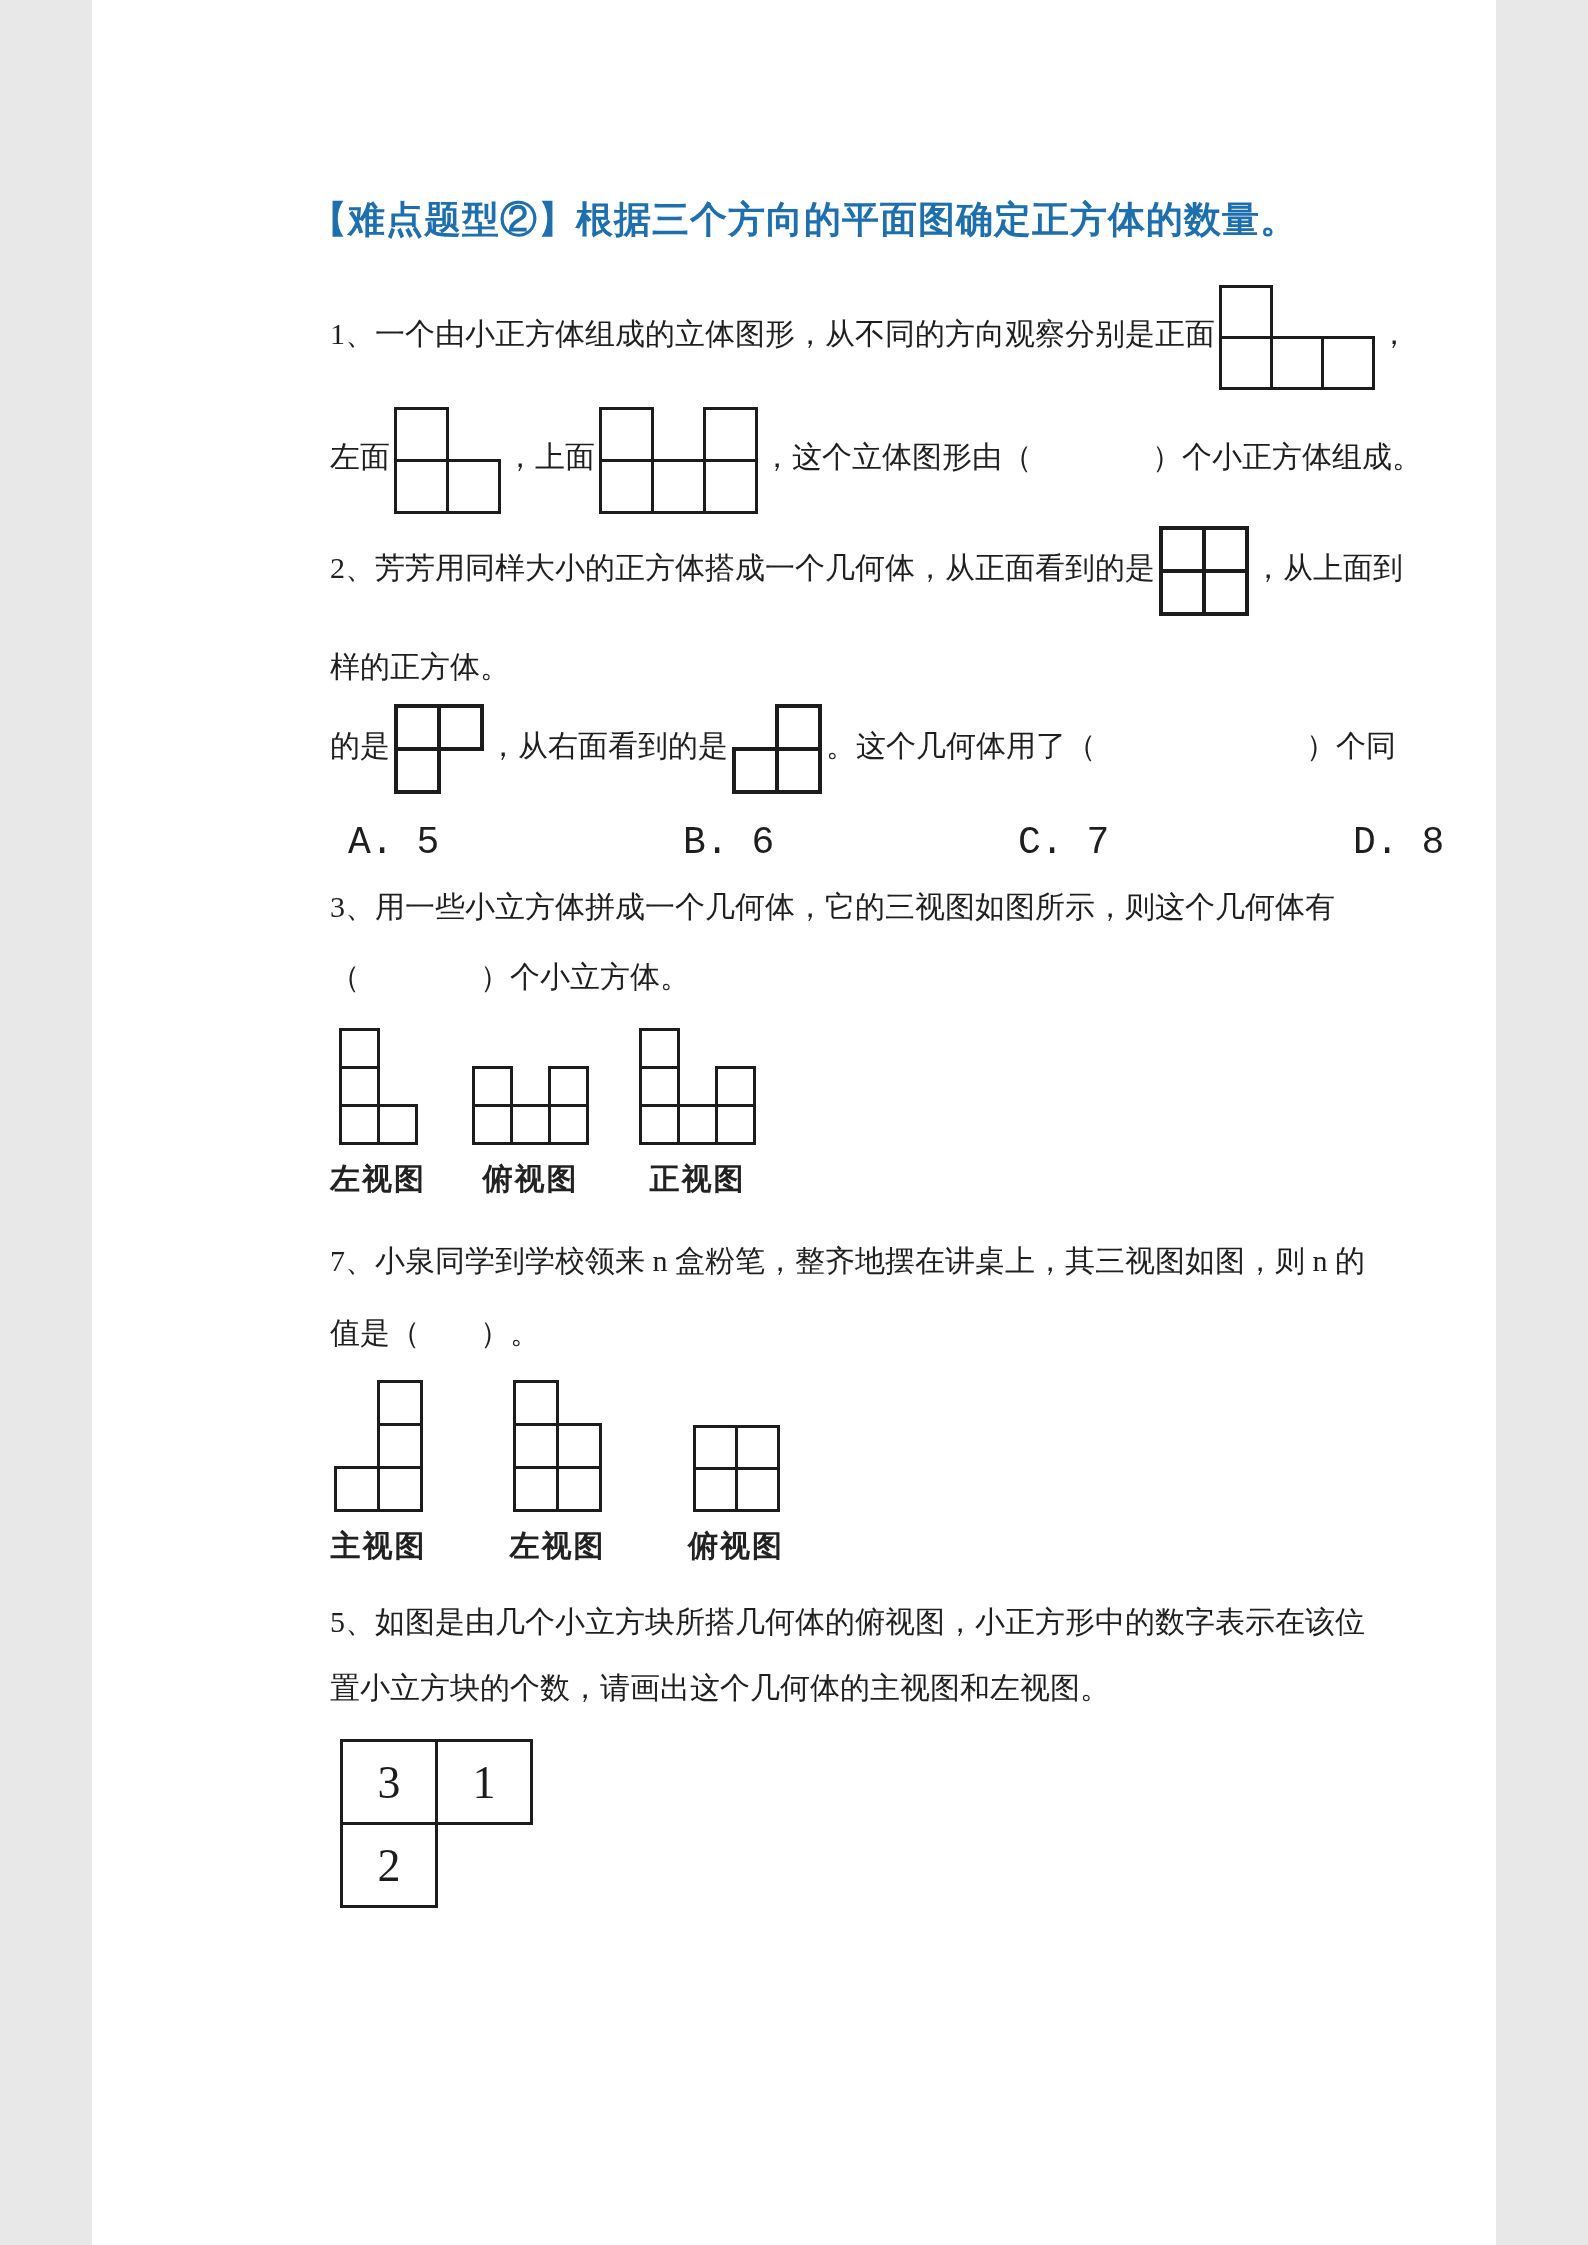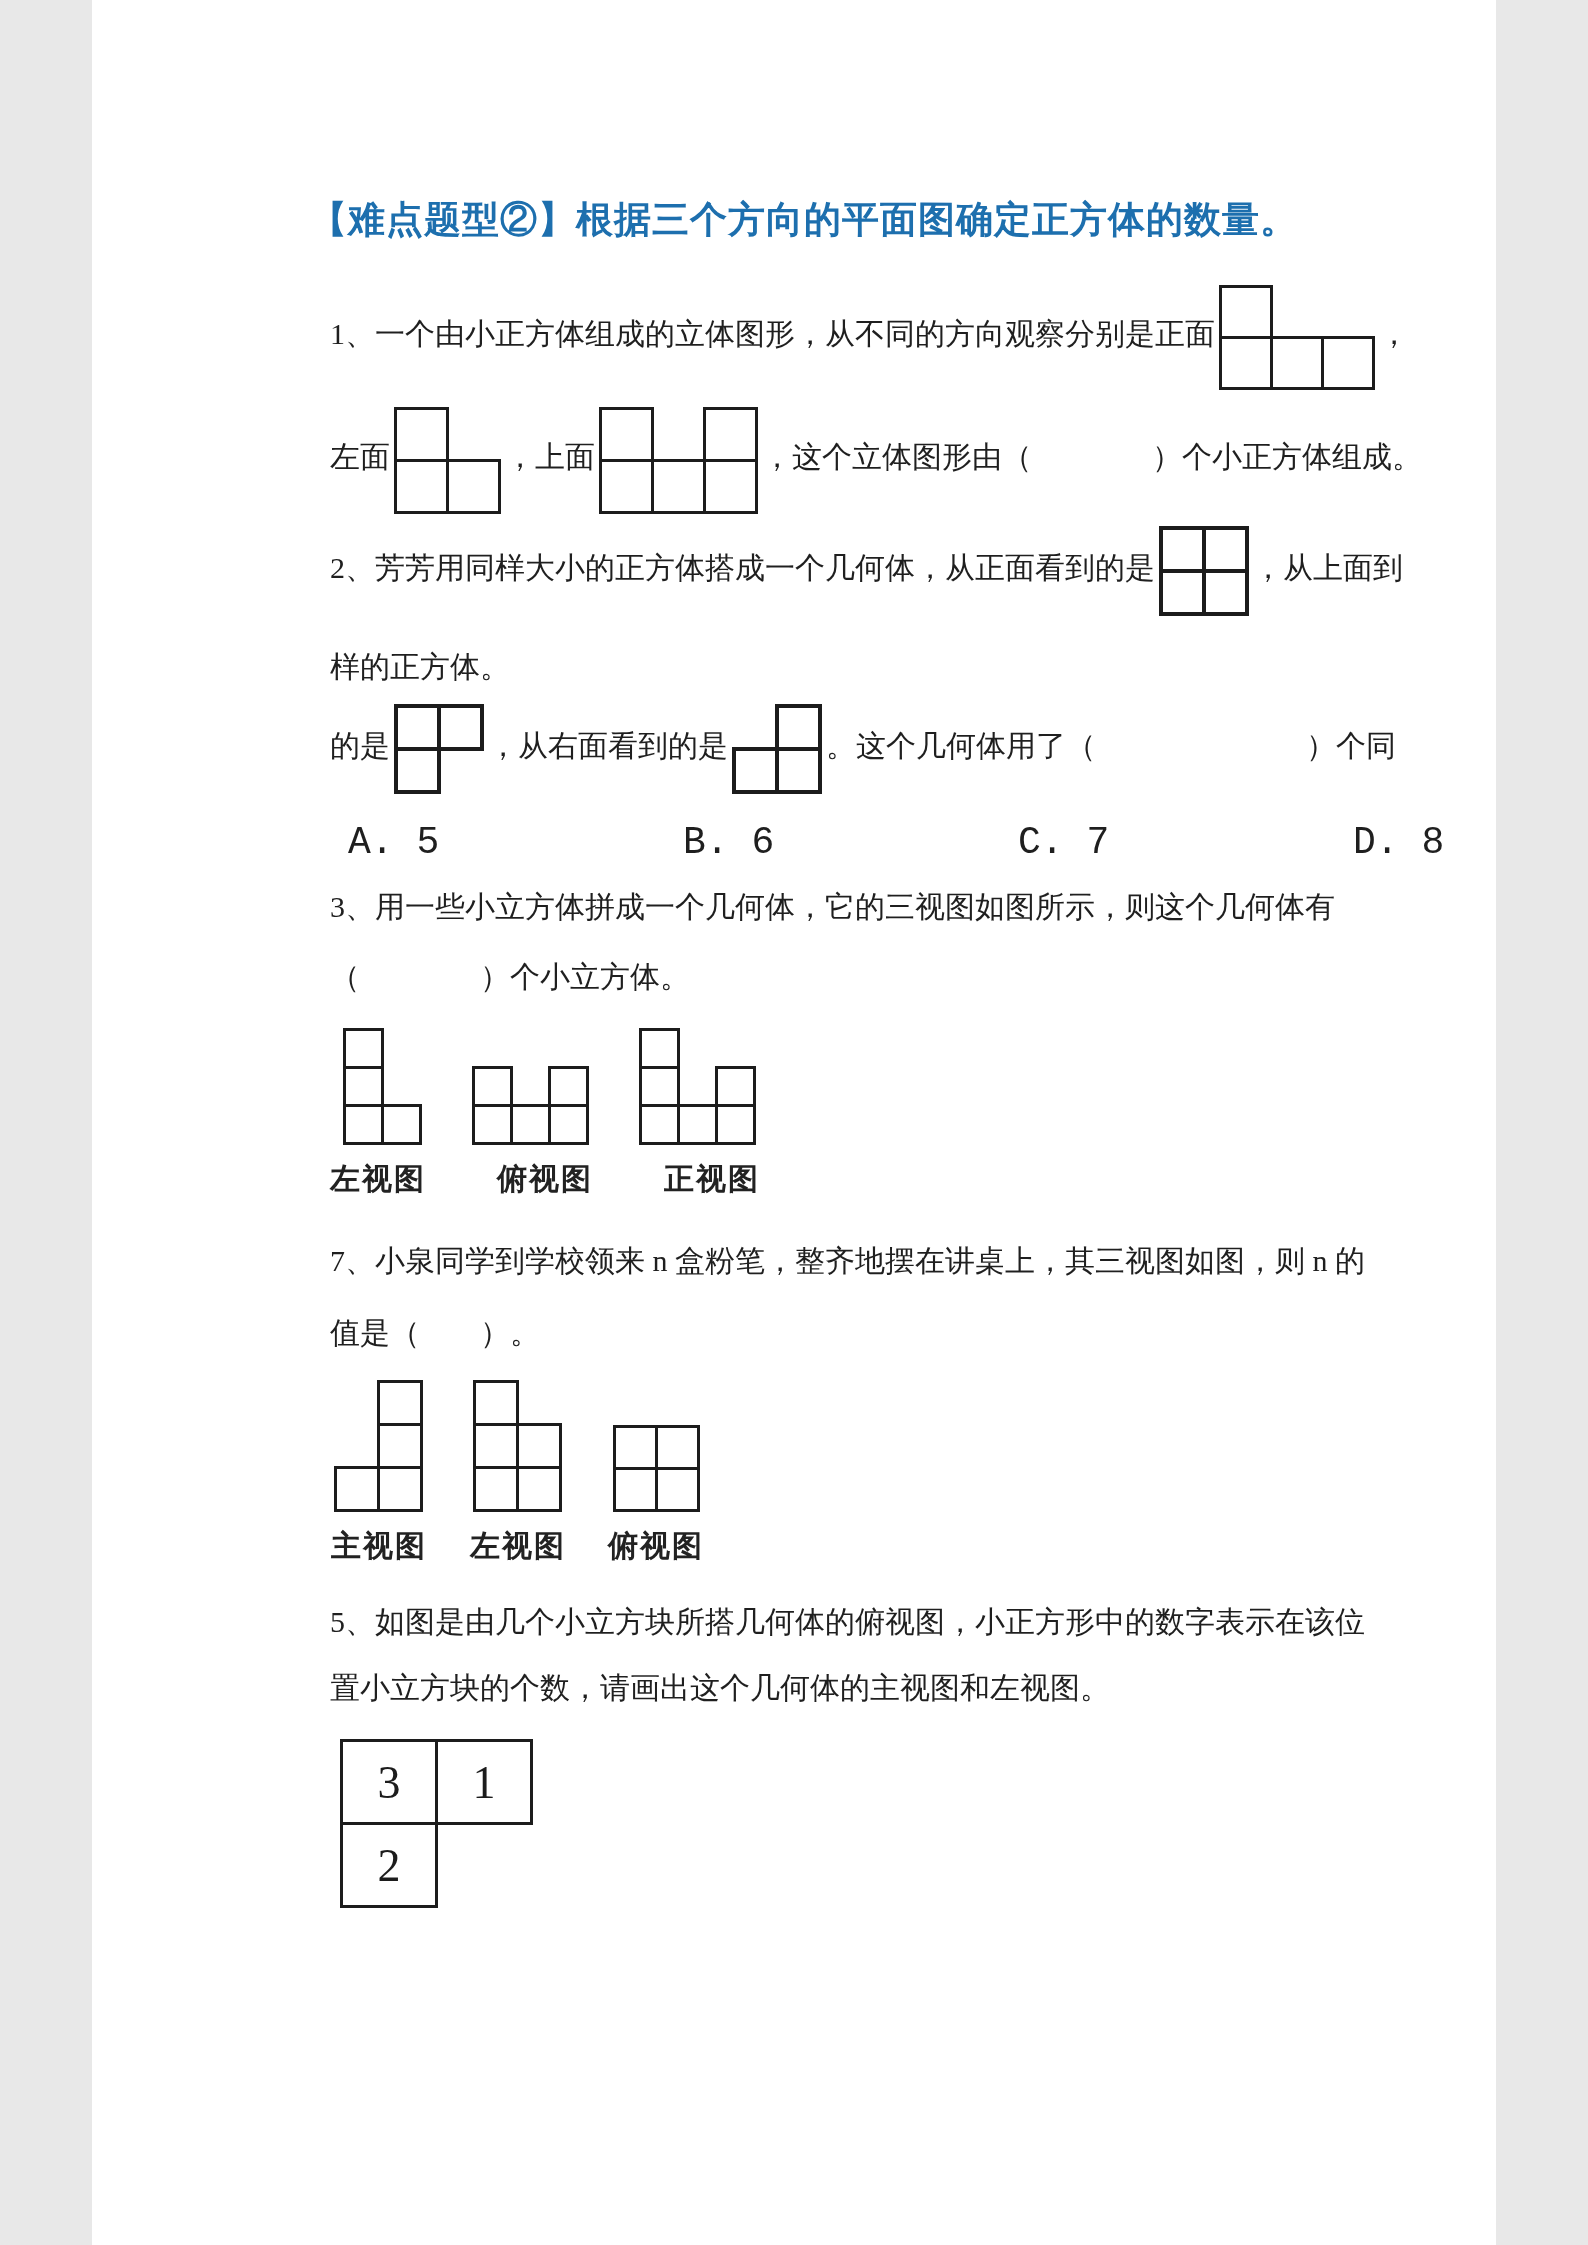--- a/index.html
+++ b/index.html
@@ -31,21 +31,21 @@
   .shape{
     display:inline-block;
     vertical-align:middle;
     line-height:0;
     margin:0 4px;
   }
   .options{font-family:"Liberation Mono", monospace;font-size:38px;}
   .opt{display:inline-block;width:335px;}
   .opt:last-child{width:auto;}
   .diagram-row{display:flex;align-items:flex-end;}
-  .vgroup{display:flex;flex-direction:column;align-items:flex-end;}
+  .vgroup{display:flex;flex-direction:column;align-items:center;}
   .vlabel{
     margin-top:14px;
     font-family:"Liberation Sans", sans-serif;
     font-weight:700;
     font-size:30px;
     letter-spacing:2px;
     color:#222222;
     white-space:nowrap;
   }
 </style>
@@ -129,21 +129,21 @@
               <rect x="39.5" y="77.5" width="38" height="38" fill="#ffffff" stroke="#1c1c1c" stroke-width="3"></rect>
               <rect x="77.5" y="77.5" width="38" height="38" fill="#ffffff" stroke="#1c1c1c" stroke-width="3"></rect>
             </svg></span>
         <span class="vlabel">正视图</span>
       </div>
     </div>
 
     <p class="line" style="margin-top:38px">7、小泉同学到学校领来 n 盒粉笔，整齐地摆在讲桌上，其三视图如图，则 n 的</p>
     <p class="line" style="margin-top:26px">值是（　　）。</p>
 
-    <div class="diagram-row" style="margin-top:24px;gap:42px">
+    <div class="diagram-row" style="margin-top:24px;gap:82px">
       <div class="vgroup">
         <span class="shape"><svg xmlns="http://www.w3.org/2000/svg" width="89" height="132" viewBox="0 0 89 132" shape-rendering="crispEdges">
               <rect x="44.5" y="1.5" width="43" height="43" fill="#ffffff" stroke="#1c1c1c" stroke-width="3"></rect>
               <rect x="44.5" y="44.5" width="43" height="43" fill="#ffffff" stroke="#1c1c1c" stroke-width="3"></rect>
               <rect x="1.5" y="87.5" width="43" height="43" fill="#ffffff" stroke="#1c1c1c" stroke-width="3"></rect>
               <rect x="44.5" y="87.5" width="43" height="43" fill="#ffffff" stroke="#1c1c1c" stroke-width="3"></rect>
             </svg></span>
         <span class="vlabel">主视图</span>
       </div>
       <div class="vgroup">

